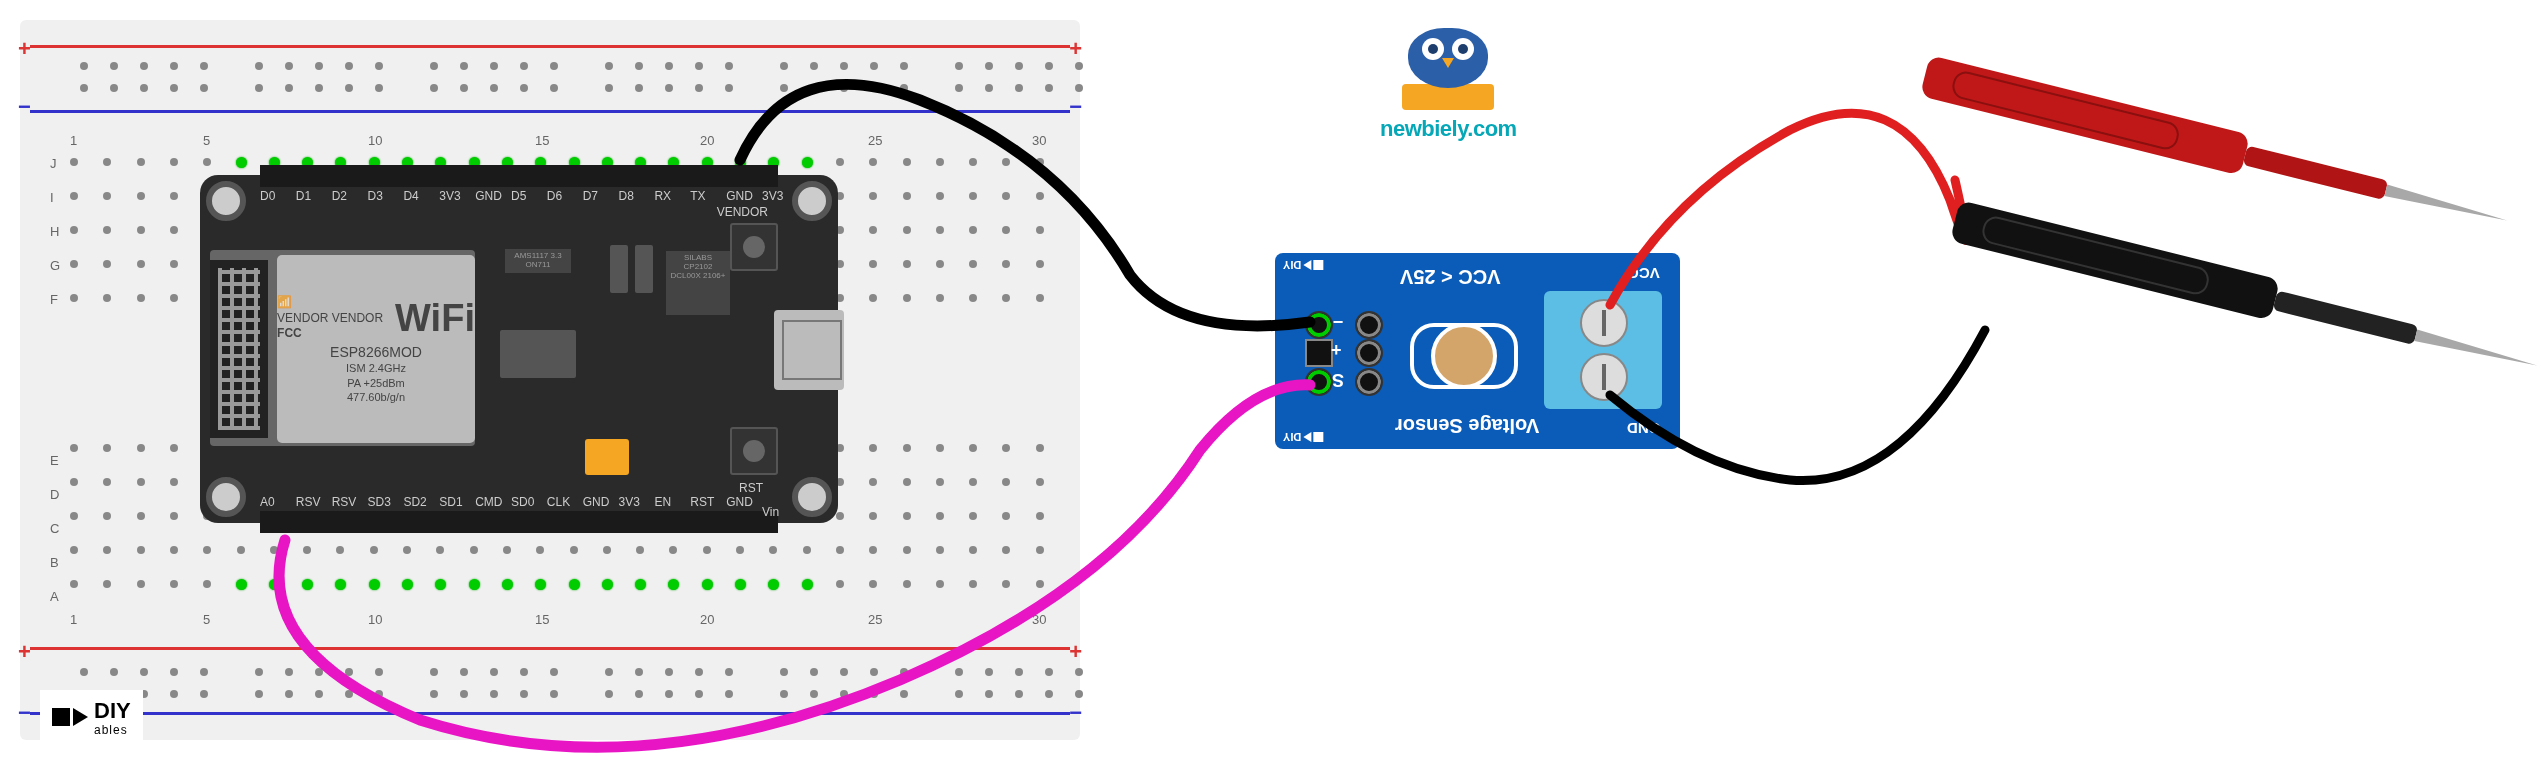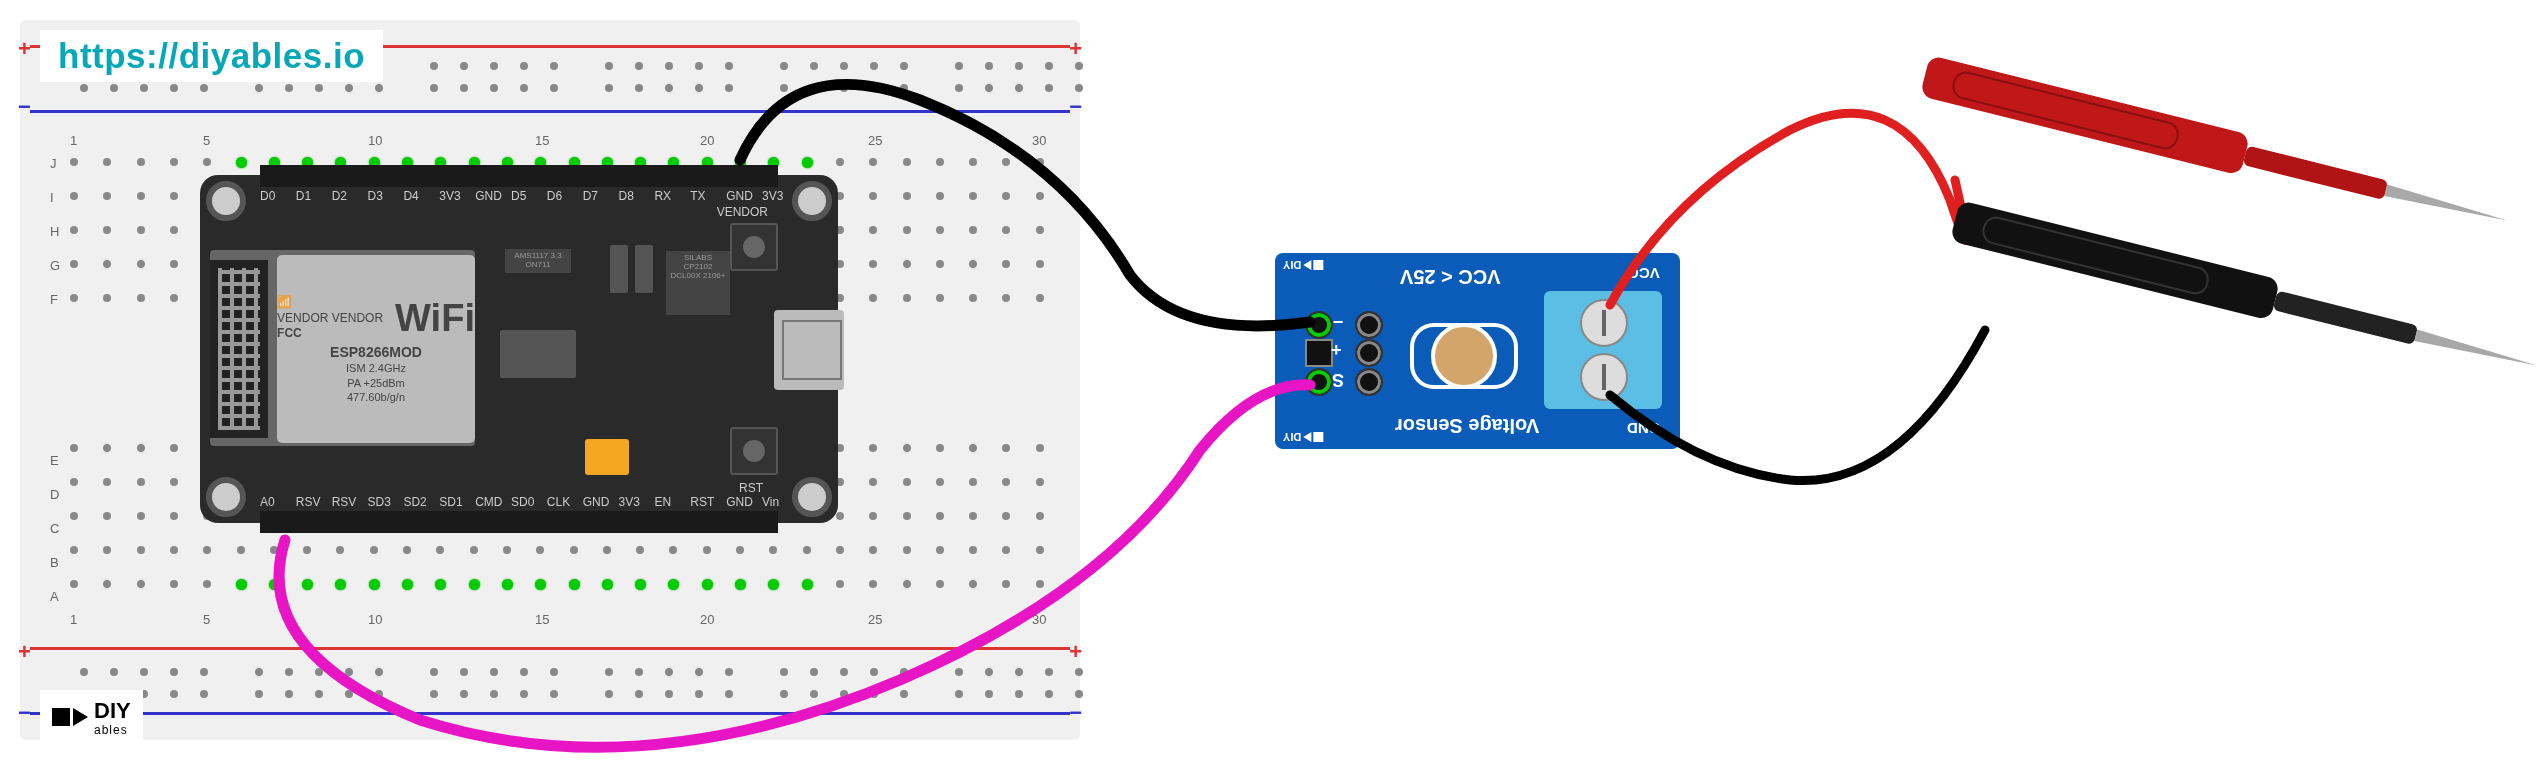--- a/index.html
+++ b/index.html
@@ -873,21 +873,20 @@
         <div class="hole hole-green" style="position:absolute;left:681.6999999999999px;top:559px"></div>
         <div class="hole hole-green" style="position:absolute;left:715px;top:137px"></div>
         <div class="hole hole-green" style="position:absolute;left:715px;top:559px"></div>
         <div class="hole hole-green" style="position:absolute;left:748.3px;top:137px"></div>
         <div class="hole hole-green" style="position:absolute;left:748.3px;top:559px"></div>
         <div class="hole hole-green" style="position:absolute;left:781.5999999999999px;top:137px"></div>
         <div class="hole hole-green" style="position:absolute;left:781.5999999999999px;top:559px"></div>
       </div>
   </div>
 
-  <div class="diyables-link">https://diyables.io</div>
 
   <div class="diyables-logo">
     <div class="diy-shapes">
       <div class="diy-square"></div>
       <div class="diy-triangle"></div>
     </div>
     <div><span class="diy-text">DIY</span><span class="diy-text-sub">ables</span></div>
   </div>
 
   <div class="esp8266">
@@ -924,35 +923,35 @@
         <div class="pin-label" style="left:203.42857142857142px;bottom:14px">SD2</div>
         <div class="pin-label" style="left:239.28571428571428px;bottom:14px">SD1</div>
         <div class="pin-label" style="left:275.1428571428571px;bottom:14px">CMD</div>
         <div class="pin-label" style="left:311px;bottom:14px">SD0</div>
         <div class="pin-label" style="left:346.85714285714283px;bottom:14px">CLK</div>
         <div class="pin-label" style="left:382.71428571428567px;bottom:14px">GND</div>
         <div class="pin-label" style="left:418.57142857142856px;bottom:14px">3V3</div>
         <div class="pin-label" style="left:454.4285714285714px;bottom:14px">EN</div>
         <div class="pin-label" style="left:490.2857142857142px;bottom:14px">RST</div>
         <div class="pin-label" style="left:526.1428571428571px;bottom:14px">GND</div>
-        <div class="pin-label" style="left:562px;bottom:14px">Vin</div>
+        <div class="pin-label" style="left:562px;bottom:4px">Vin</div>
       </div>
 
     <div class="esp-chip"></div>
     <div class="antenna"></div>
     <div class="shield">
       <div style="display:flex;align-items:center;gap:12px;">
         <div style="text-align:left;font-size:12px;">
           <div style="opacity:.6">📶</div>
           <div>VENDOR VENDOR</div>
           <div style="font-weight:bold">FCC</div>
         </div>
         <div class="wifi-logo">WiFi</div>
       </div>
-      <div style="font-size:14px;font-weight:bold">ESP8266MOD</div>
+      <div style="font-size:14px;font-weight:normal">ESP8266MOD</div>
       <div>ISM 2.4GHz</div>
       <div>PA +25dBm</div>
       <div>477.60b/g/n</div>
     </div>
 
     <div class="amber-chip"></div>
     <div class="small-chip" style="left:305px;top:74px;width:60px;">AMS1117
 3.3  ON711</div>
     <div class="small-chip" style="left:466px;top:76px;width:58px;height:58px">SILABS
 CP2102
@@ -963,20 +962,29 @@
     <div class="smd" style="left:435px;top:70px;width:18px;height:48px"></div>
 
     <div class="button" style="right:60px;top:48px"></div>
     <div class="pin-label" style="right:70px;top:30px">VENDOR</div>
     <div class="button" style="right:60px;bottom:48px"></div>
     <div class="pin-label" style="right:75px;bottom:28px">RST</div>
 
     <div class="usb"></div>
   </div>
 
+  <div class="owl-logo">
+    <div class="owl">
+      <div class="eye-l"></div>
+        <div class="eye-r"></div>
+        <div class="beak"></div>
+    </div>
+    <div class="laptop-base"></div>
+    <div class="newbiely-text">newbiely.com</div>
+  </div>
 
   <div class="voltage-sensor">
     <div class="vs-text" style="left:120px;bottom:12px;">Voltage Sensor</div>
     <div class="vs-text" style="left:125px;top:12px;">VCC &lt; 25V</div>
 
     <div class="vs-label" style="right:20px;top:12px;">VCC</div>
     <div class="vs-label" style="right:20px;bottom:12px;">GND</div>
 
     <div class="resistor-outline"></div>
 

